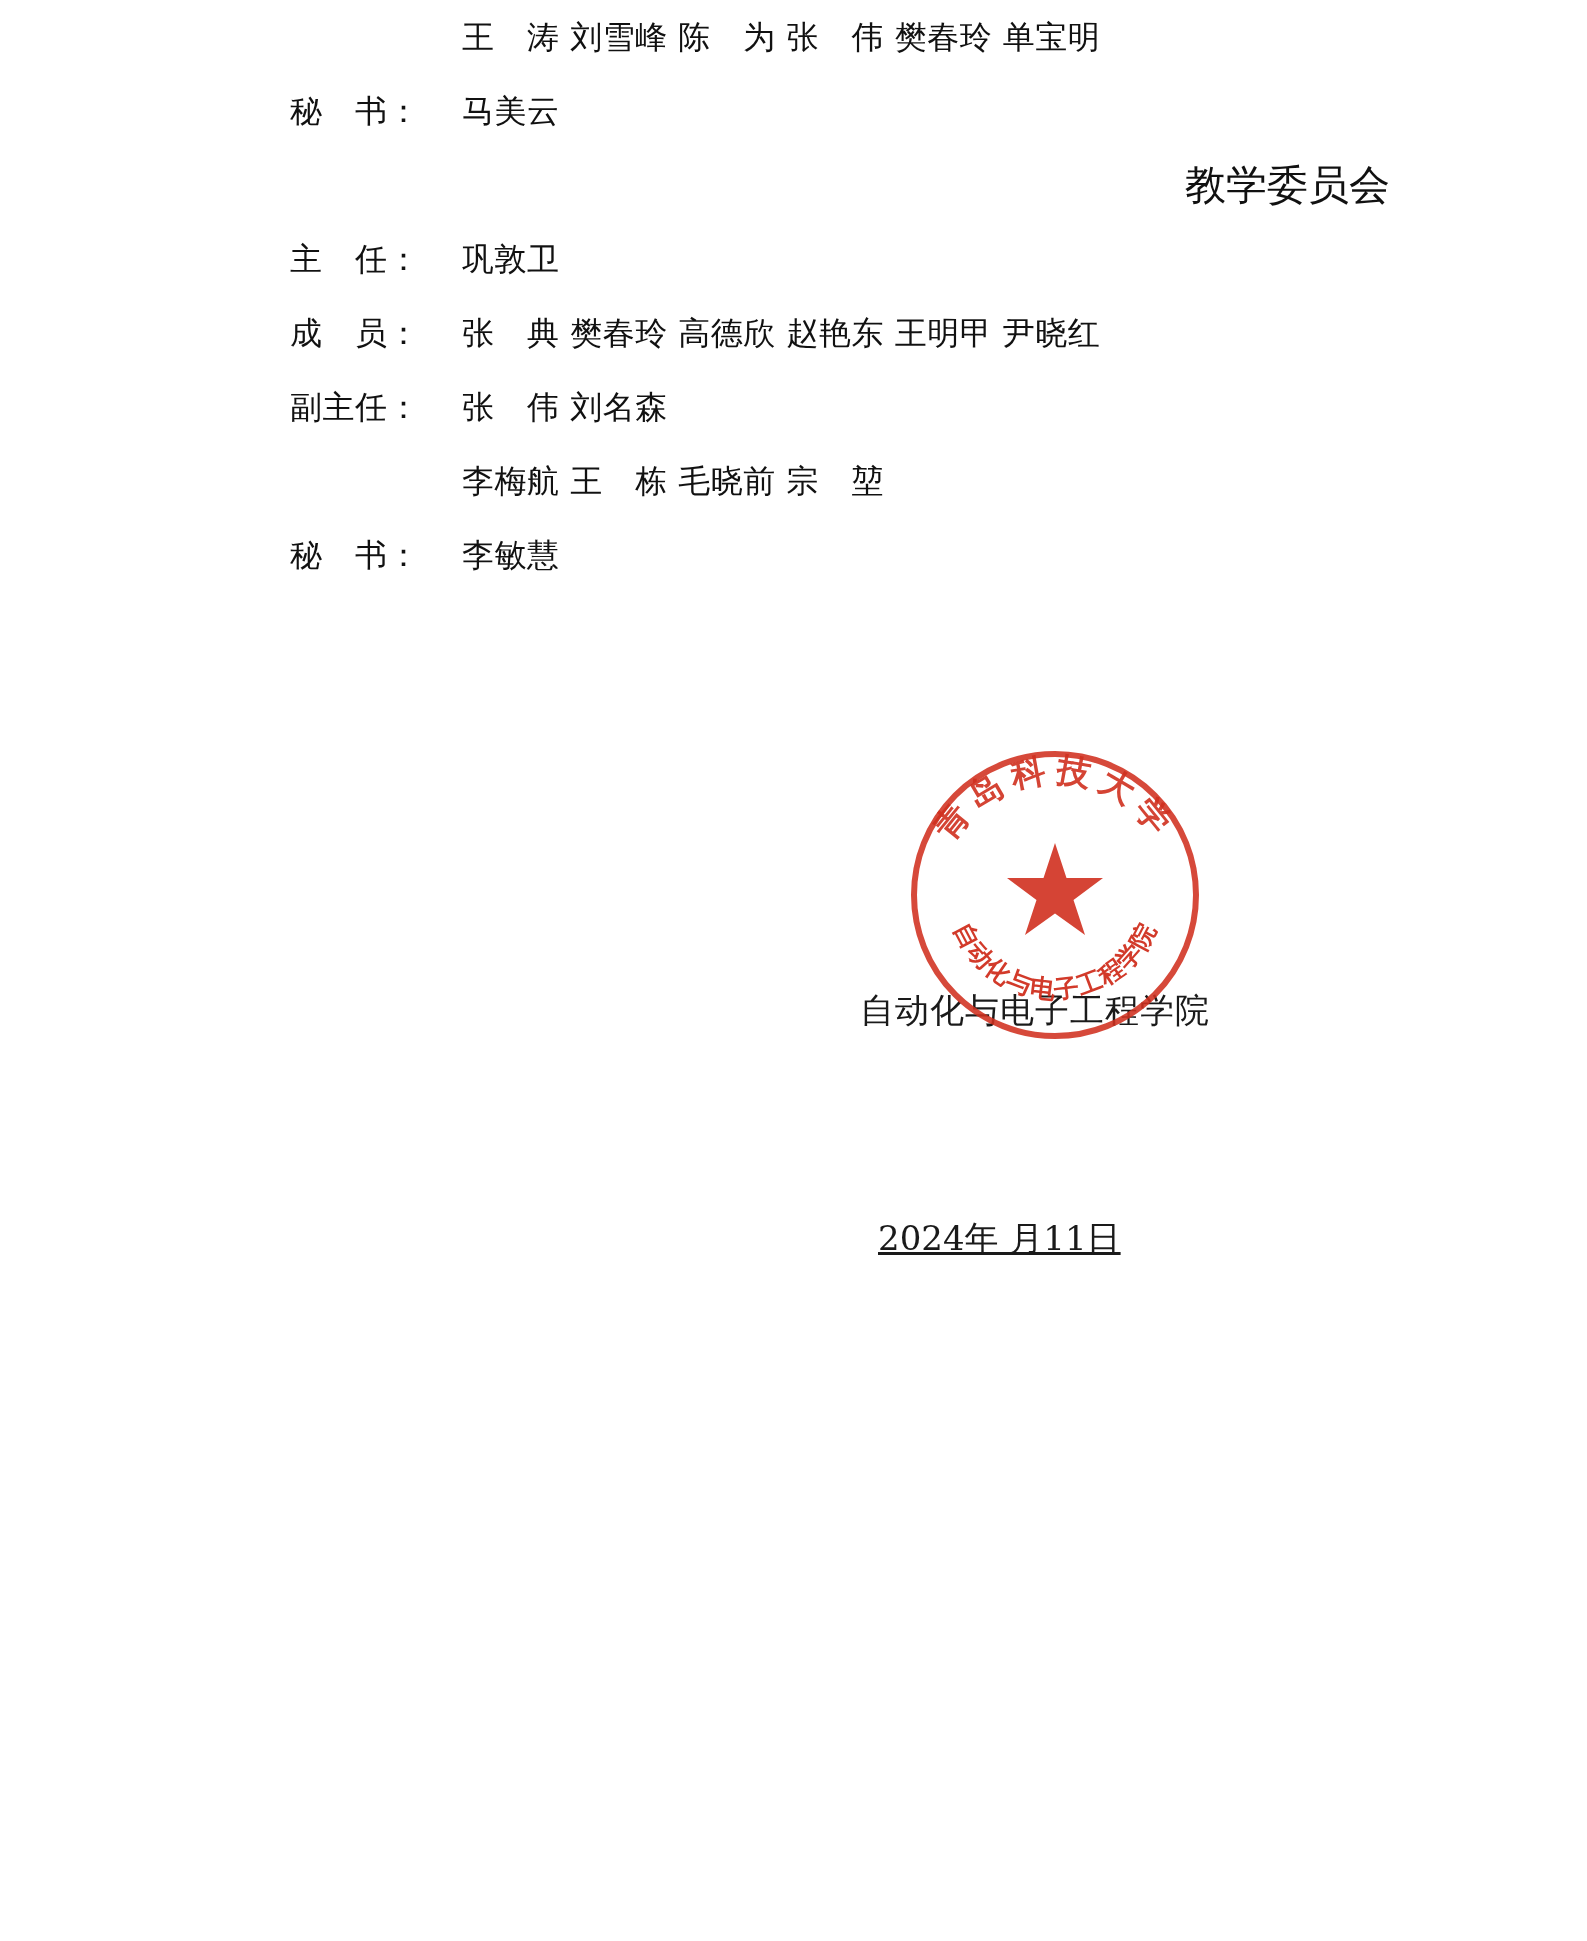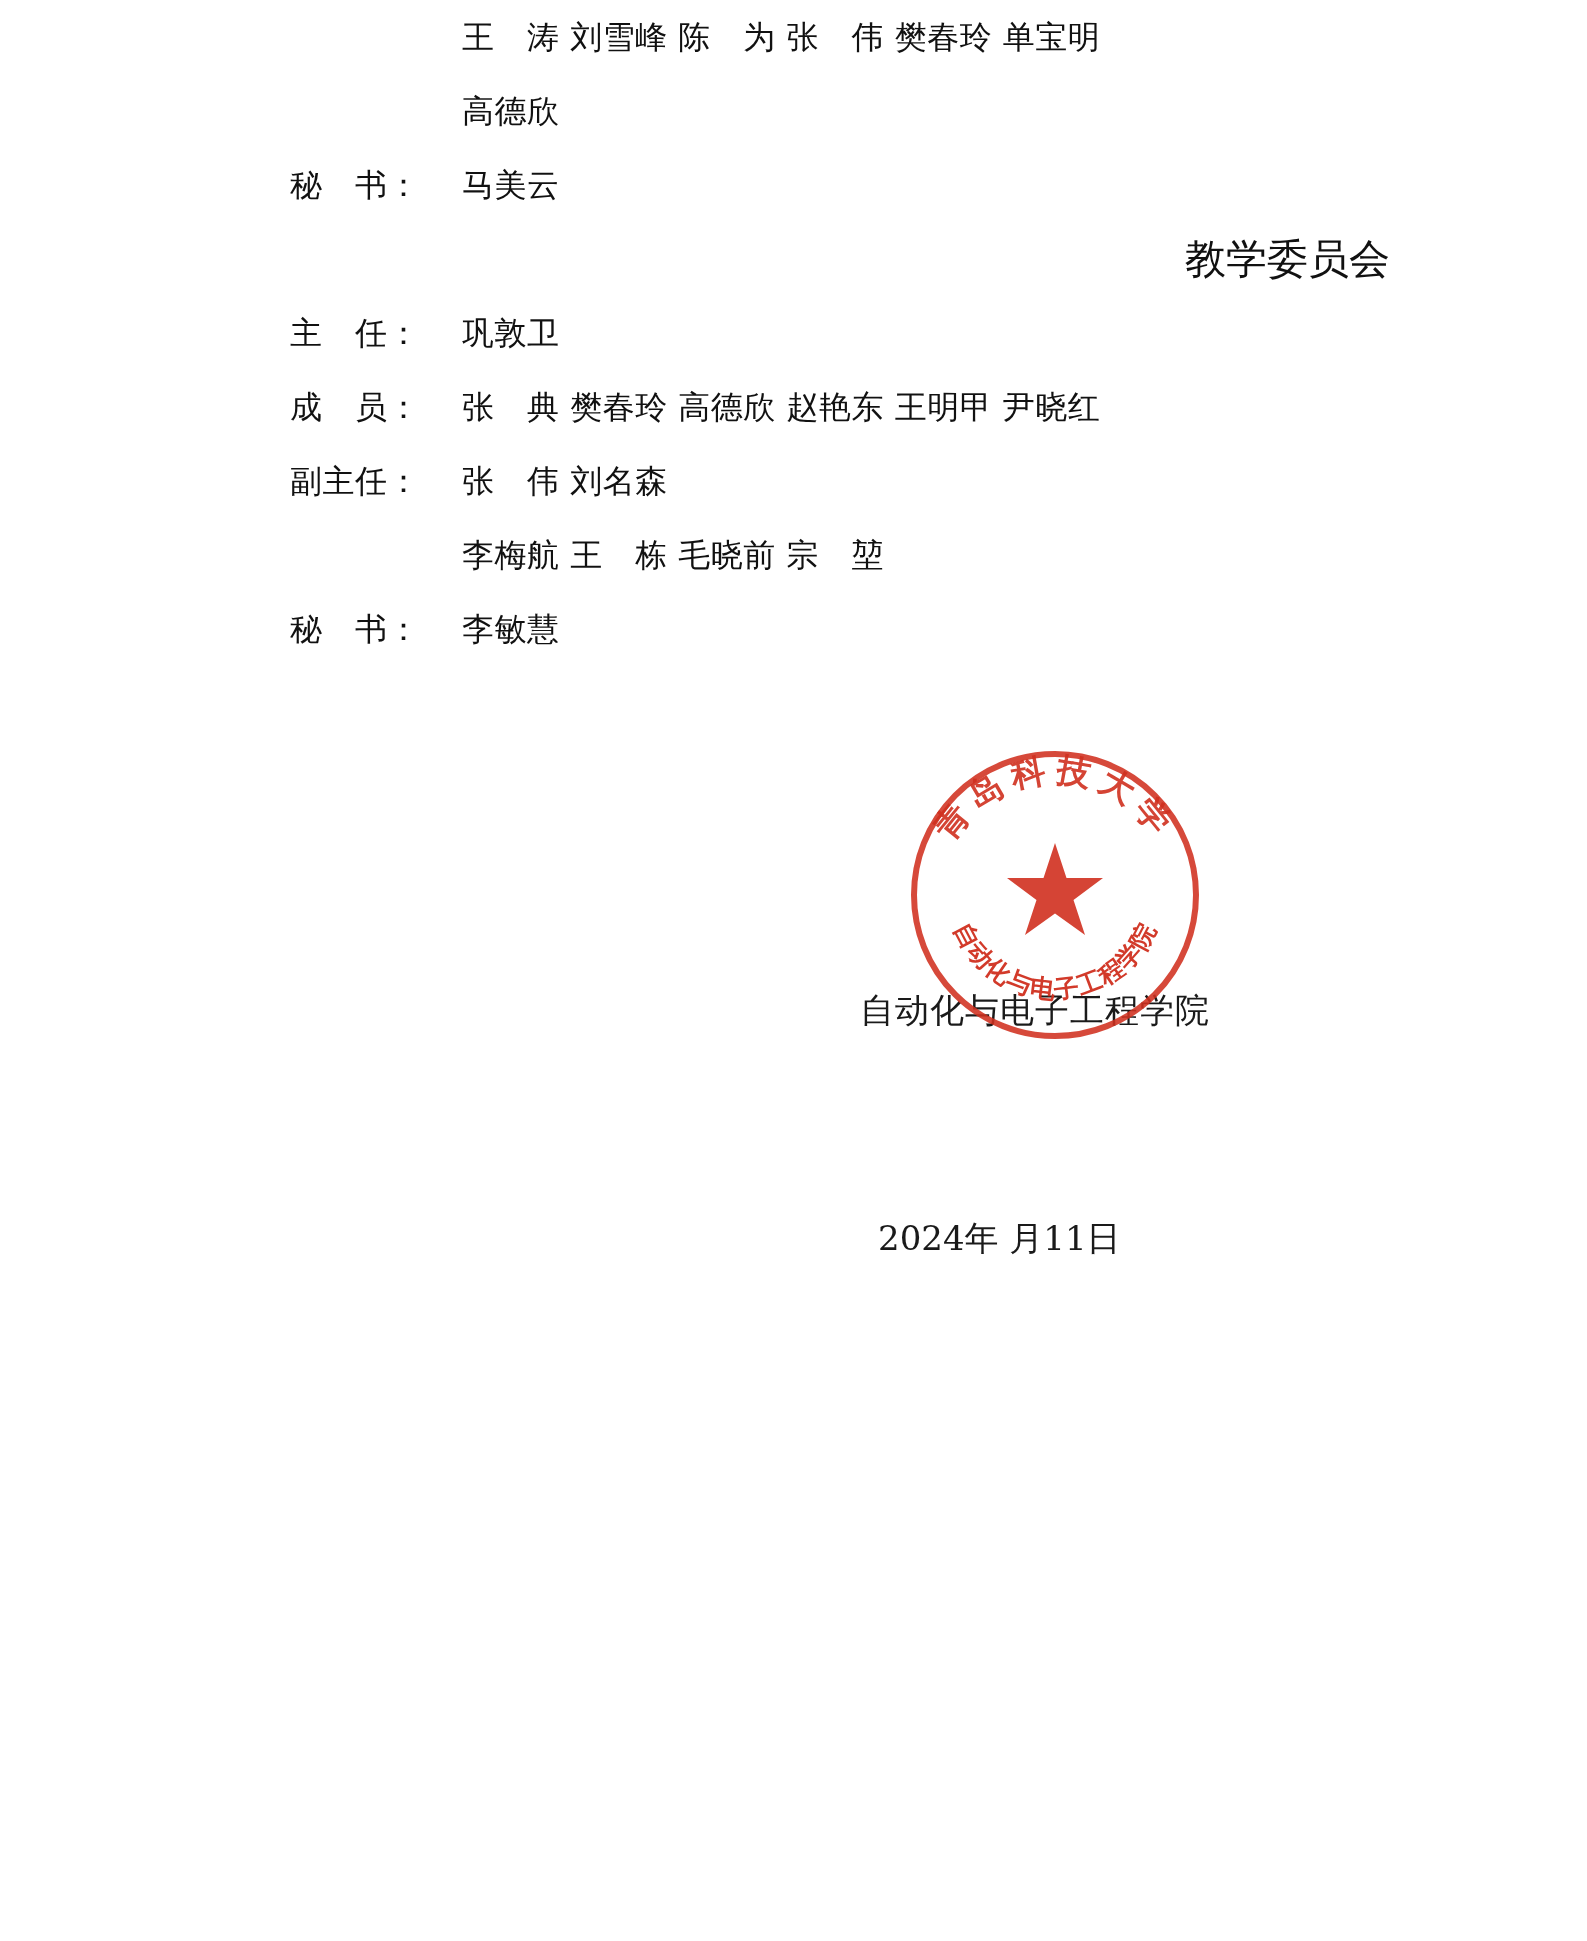--- a/index.html
+++ b/index.html
@@ -64,20 +64,21 @@
     text-align: left;
     font-size: 34px;
     line-height: 76px;
     color: #1a1a1a;
     letter-spacing: 1px;
     white-space: pre;
   }
   .sign-date {
     letter-spacing: 0px;
     padding-left: 18px;
+    text-decoration: underline;
   }
 
   
   .seal {
     position: absolute;
     left: 905px;
     top: 745px;
     width: 300px;
     height: 300px;
     pointer-events: none;
@@ -88,24 +89,20 @@
 </head>
 <body>
 
 <div class="page">
 
   <div class="doc-body">
 
     <div class="line">
       <span class="label"></span>
       <span class="names">王　涛 刘雪峰 陈　为 张　伟 樊春玲 单宝明</span>
-    </div>
-    <div class="line">
-      <span class="label"></span>
-      <span class="names">高德欣</span>
     </div>
 
     <div class="line">
       <span class="label">秘　书：</span>
       <span class="names">马美云</span>
     </div>
 
     <div class="section-head">教学委员会</div>
 
     <div class="line">

